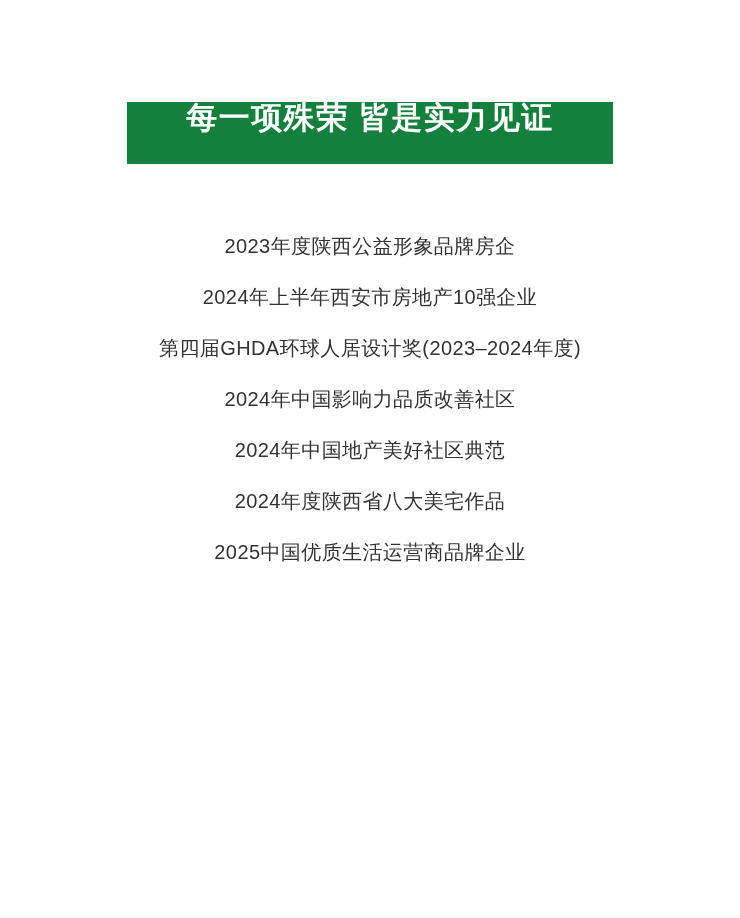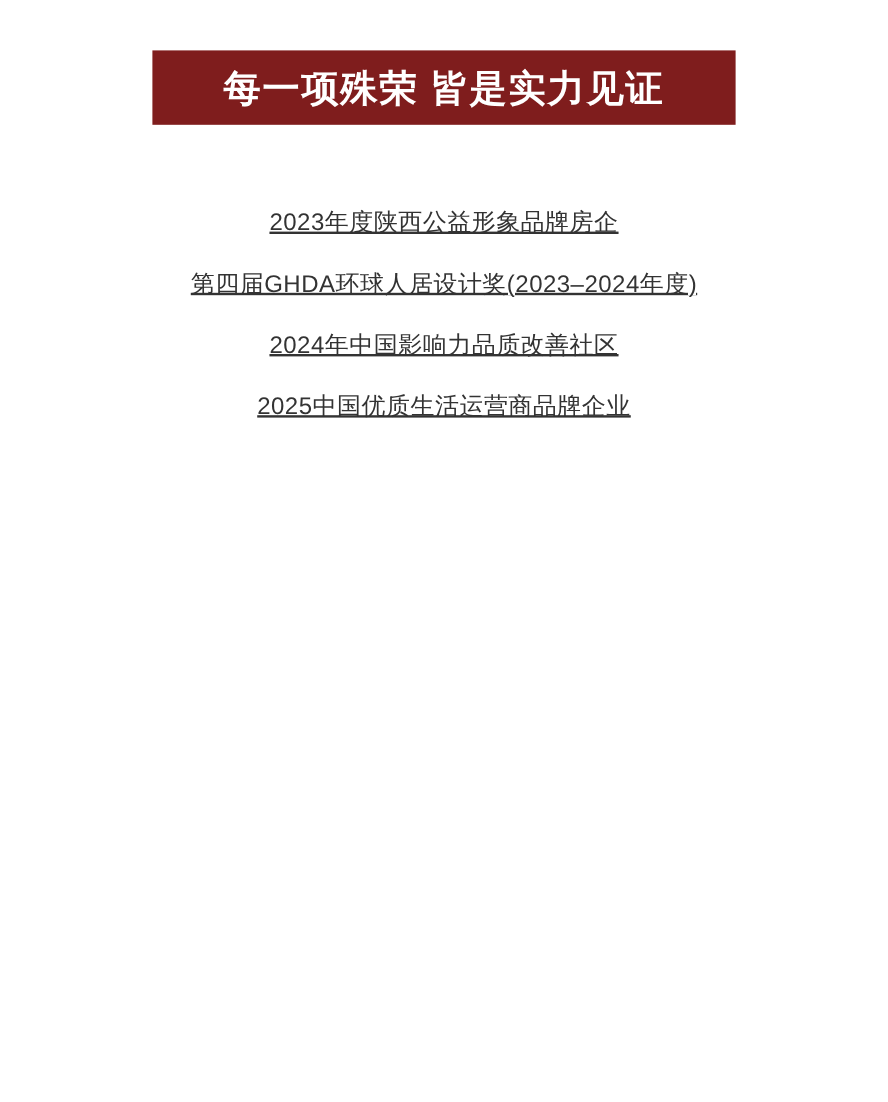--- a/index.html
+++ b/index.html
@@ -17,26 +17,25 @@
   .page {
     width: 740px;
     height: 918px;
     position: relative;
     background: #ffffff;
     display: flex;
     flex-direction: column;
     align-items: center;
   }
   .title-banner {
-    margin-top: 42px;
+    margin-top: 102px;
     width: 486px;
     height: 62px;
-    background: #7f1d1d;
+    background: #15803d;
     display: flex;
-    align-items: center;
     justify-content: center;
     box-sizing: border-box;
   }
   .title-text {
     color: #ffffff;
     font-size: 31px;
     font-weight: bold;
     letter-spacing: 1.5px;
     line-height: 1;
     white-space: nowrap;
@@ -53,32 +52,34 @@
     font-size: 20px;
     line-height: 1;
     color: #333333;
     text-align: center;
     letter-spacing: 0.4px;
     height: 51px;
     display: flex;
     align-items: center;
     justify-content: center;
     white-space: nowrap;
-    text-decoration: underline;
   }
 </style>
 </head>
 <body>
 
 <div class="page">
 
   <div class="title-banner">
     <div class="title-text">每一项殊荣 皆是实力见证</div>
   </div>
 
   <div class="award-list">
     <div class="award-item">2023年度陕西公益形象品牌房企</div>
+    <div class="award-item">2024年上半年西安市房地产10强企业</div>
     <div class="award-item">第四届GHDA环球人居设计奖(2023–2024年度)</div>
     <div class="award-item">2024年中国影响力品质改善社区</div>
+    <div class="award-item">2024年中国地产美好社区典范</div>
+    <div class="award-item">2024年度陕西省八大美宅作品</div>
     <div class="award-item">2025中国优质生活运营商品牌企业</div>
   </div>
 
 </div>
 
 </body></html>

